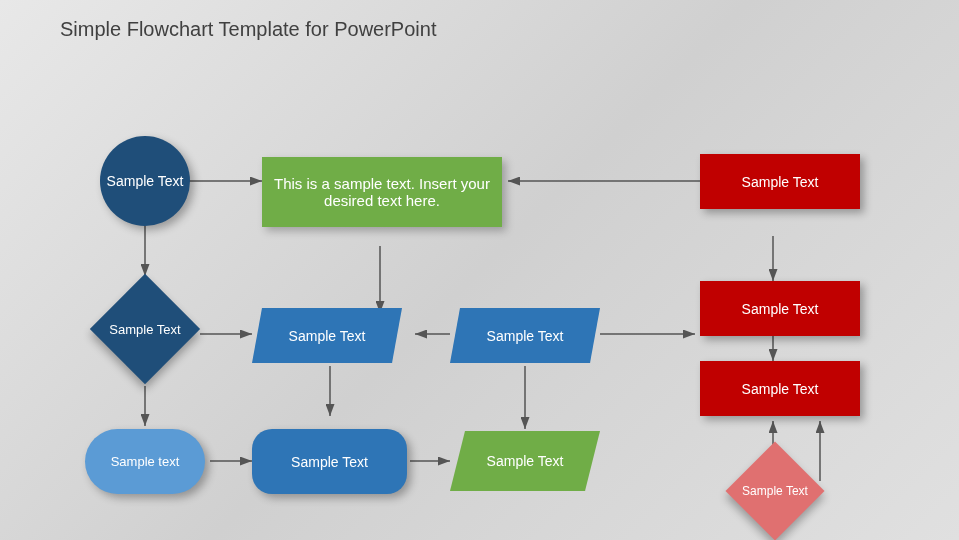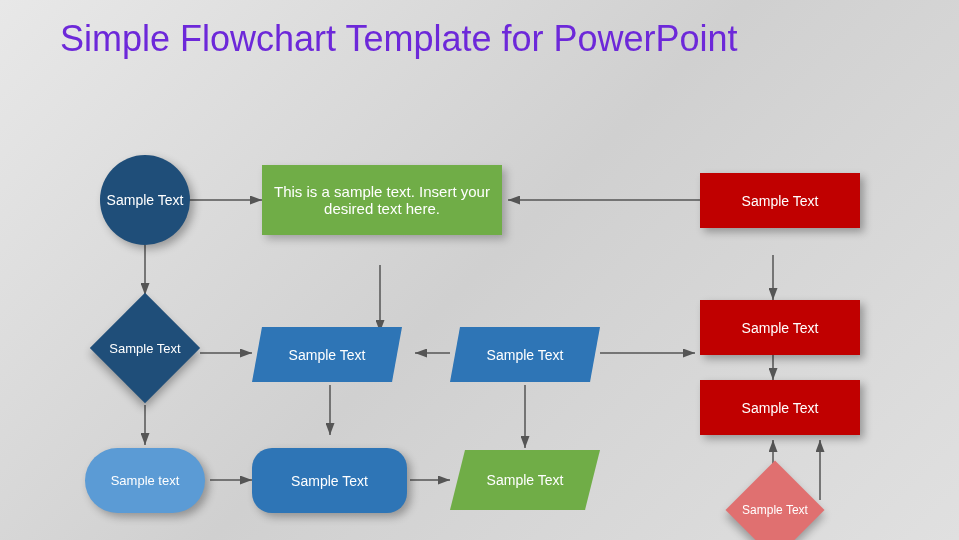--- a/index.html
+++ b/index.html
@@ -6,22 +6,22 @@
     body {
       width: 959px;
       height: 540px;
       background: linear-gradient(135deg, #e8e8e8 0%, #d0d0d0 50%, #e0e0e0 100%);
       font-family: 'Segoe UI', Arial, sans-serif;
       overflow: hidden;
       position: relative;
     }
 
     .title {
-      font-size: 36px;
-      color: #6d28d9;
+      font-size: 20px;
+      color: #404040;
       padding: 18px 40px 10px 60px;
       font-weight: 400;
     }
 
     .canvas {
       position: relative;
       width: 788px;
       height: 480px;
     }
 
@@ -234,21 +234,21 @@
     <line x1="773" y1="430" x2="773" y2="370" class="arrow-line"></line>
 
     <line x1="820" y1="430" x2="820" y2="370" class="arrow-line"></line>
   </svg>
 
   <div class="shape circle" style="left:100px; top:85px;">
     <span>Sample
 Text</span>
   </div>
 
-  <div class="shape rect-green" style="left:262px; top:95px;">
+  <div class="shape rect-green" style="left:262px; top:106px;">
     <span>This is a sample text. Insert your desired text here.</span>
   </div>
 
   <div class="shape rect-red" style="left:700px; top:103px;">
     <span>Sample Text</span>
   </div>
 
   <div class="shape rect-red" style="left:700px; top:230px;">
     <span>Sample Text</span>
   </div>

